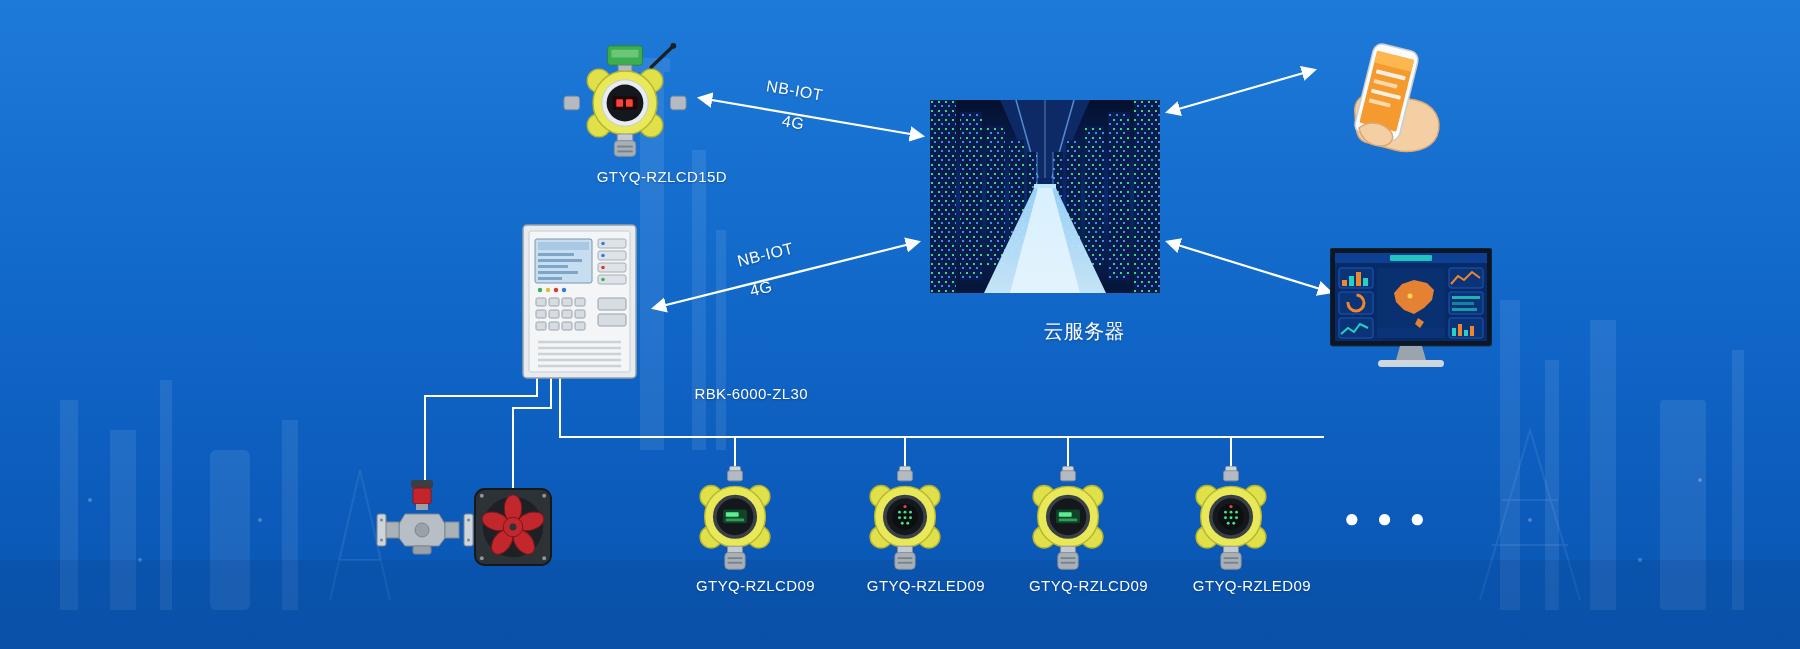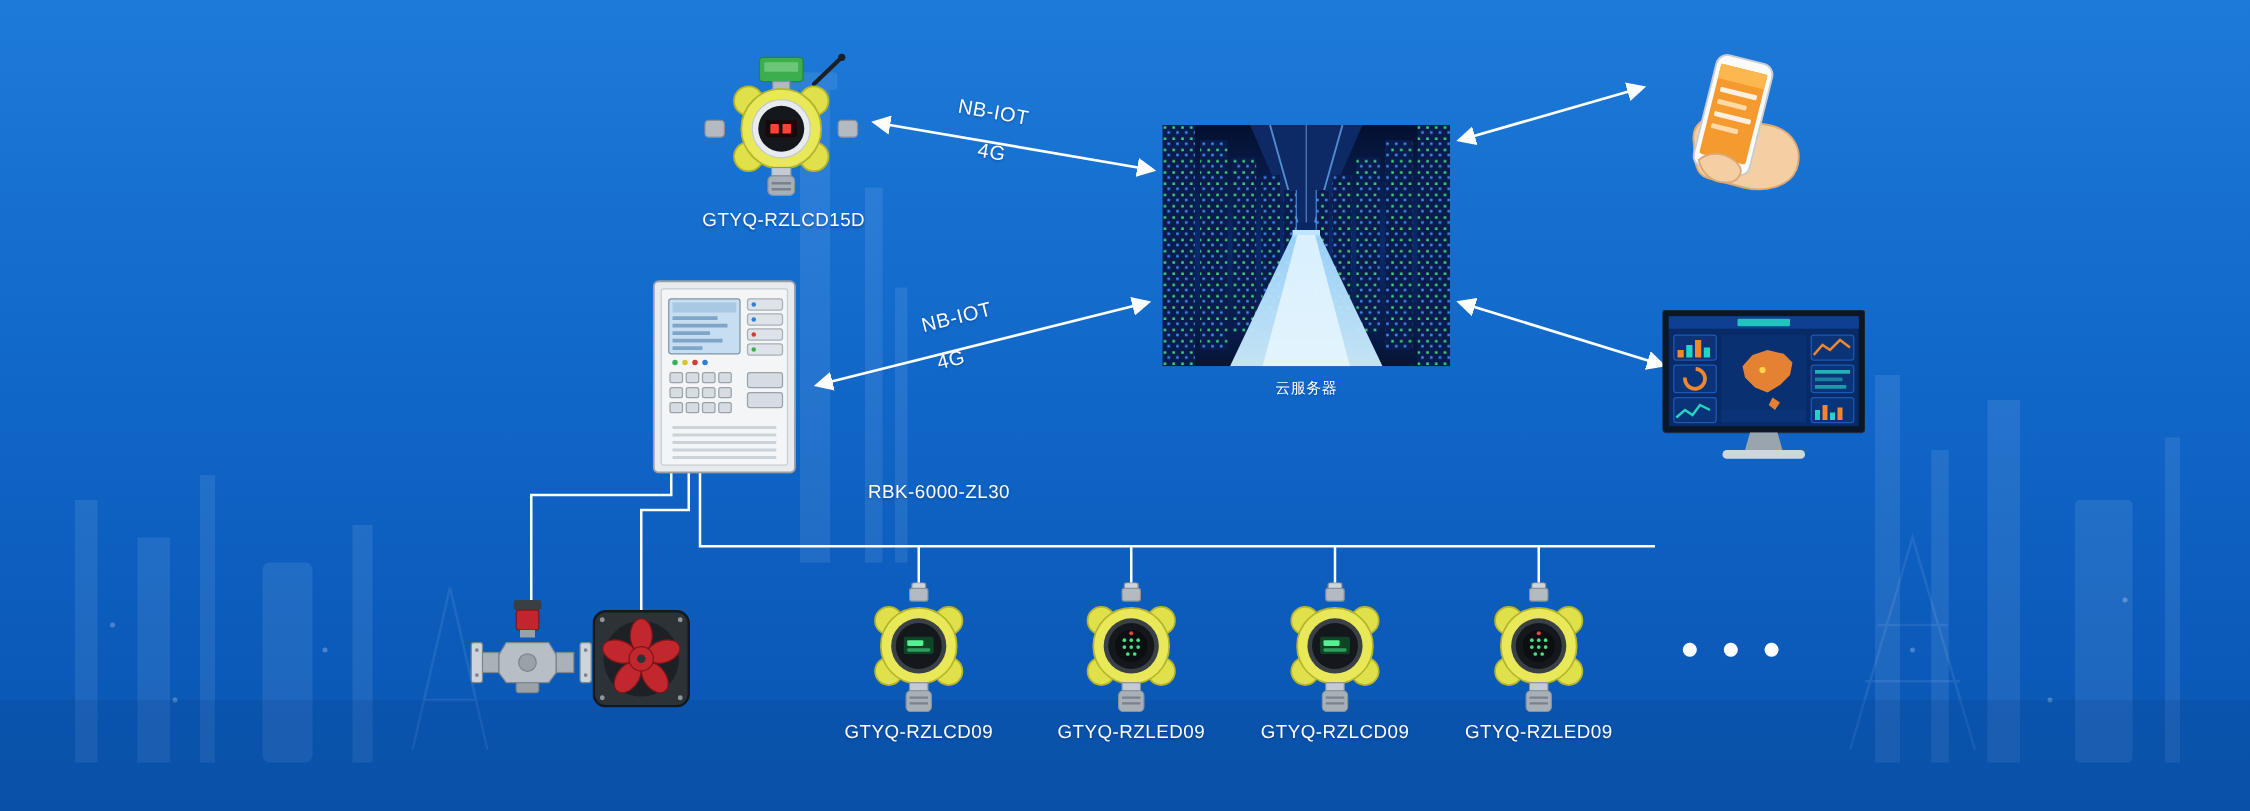--- a/index.html
+++ b/index.html
@@ -3,21 +3,21 @@
 <meta charset="utf-8">
 <style>
   html,body { margin:0; padding:0; background:#0a55b0; }
   .canvas {
     position:relative; width:1800px; height:649px; overflow:hidden;
     font-family:"Liberation Sans", sans-serif;
     background:linear-gradient(180deg,#1e7ad8 0%, #1168c9 45%, #0c5cbc 75%, #0a55b0 100%);
   }
   .abs { position:absolute; }
   .node-label {
-    position:absolute; color:#fff; font-size:15px; text-align:center;
+    position:absolute; color:#fff; font-size:15px; text-align:right;
     letter-spacing:.4px; text-shadow:0 1px 2px rgba(0,30,80,.35); white-space:nowrap;
   }
   .link-label {
     position:absolute; color:#fff; font-size:16px; letter-spacing:.5px;
     text-shadow:0 1px 2px rgba(0,30,80,.35); white-space:nowrap;
   }
   .dots {
     position:absolute; color:#fff; font-size:26px; letter-spacing:17px; white-space:nowrap;
   }
 </style>
@@ -149,21 +149,21 @@
     <rect x="178" y="12" width="22" height="168" fill="url(#srv-lights)"></rect>
     <rect x="155" y="26" width="19" height="140" fill="url(#srv-lights)"></rect>
     <rect x="136" y="40" width="15" height="112" fill="url(#srv-lights)"></rect>
     <rect x="123" y="52" width="10" height="88" fill="url(#srv-lights)"></rect>
     <line x1="107" y1="52" x2="107" y2="140" stroke="#4f9df8" opacity=".8"></line>
     <line x1="123" y1="52" x2="123" y2="140" stroke="#4f9df8" opacity=".8"></line>
     <rect x="104" y="84" width="22" height="6" fill="#bfe6ff"></rect>
     <polygon points="104,88 126,88 176,193 54,193" fill="url(#srv-aisle)" opacity=".95"></polygon>
     <polygon points="108,88 122,88 150,193 80,193" fill="#eaf7ff" opacity=".8"></polygon>
   </svg>
-  <div class="node-label" style="left:965px;top:302px;width:160px;font-size:12px">云服务器</div>
+  <div class="node-label" style="left:965px;top:318px;width:160px;font-size:20px">云服务器</div>
 
   <svg class="abs" style="left:1303px;top:36px" width="150" height="118" viewBox="0 0 150 118">
     <path d="M52,78 C50,64 60,56 74,58 L112,64 C132,68 140,84 134,100 C128,114 108,118 92,114 L62,106 C52,102 53,90 52,78 Z" fill="#f4cfa4" stroke="#dca875" stroke-width="1.5"></path>
     <g transform="rotate(14 82 58)">
       <rect x="60" y="10" width="46" height="92" rx="9" fill="#fbfbfb" stroke="#c8ccd0" stroke-width="1.5"></rect>
       <rect x="64" y="18" width="38" height="74" rx="2" fill="#f59a2e"></rect>
       <rect x="64" y="18" width="38" height="12" fill="#fcb84f"></rect>
       <rect x="68" y="36" width="30" height="4" rx="1" fill="#ffffff" opacity=".85"></rect>
       <rect x="68" y="46" width="24" height="4" rx="1" fill="#ffd9a8"></rect>
       <rect x="68" y="56" width="30" height="4" rx="1" fill="#ffffff" opacity=".85"></rect>

